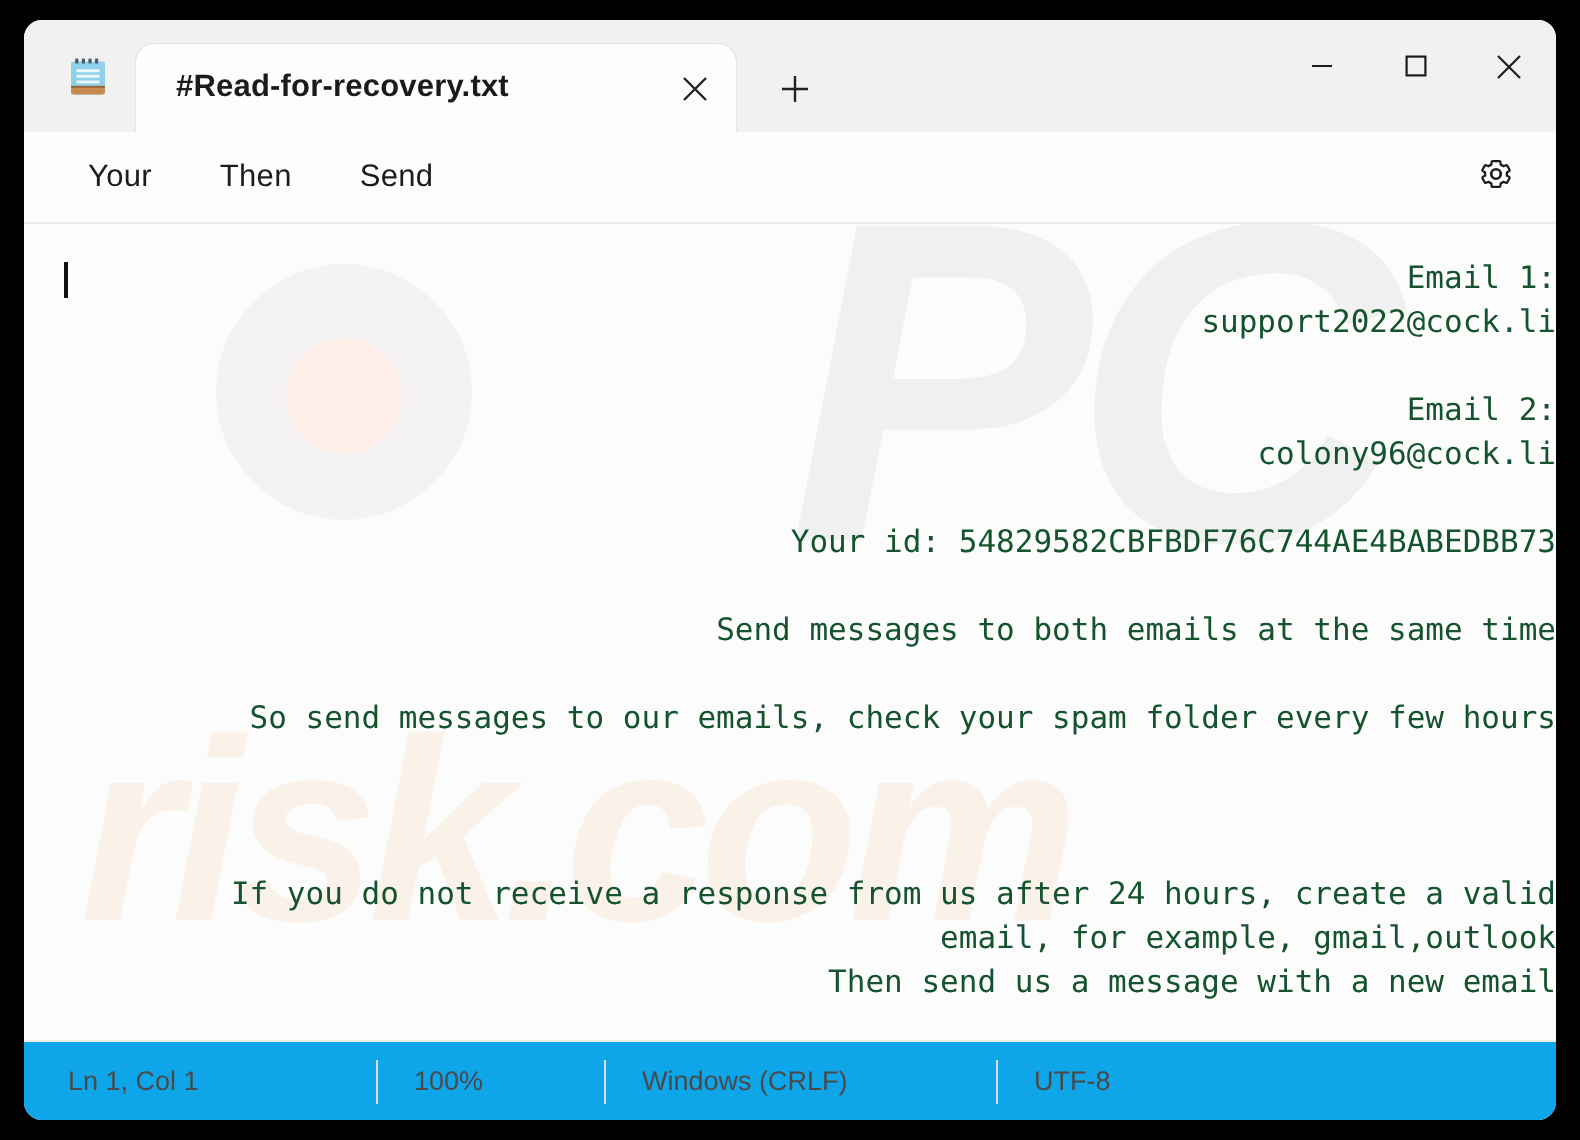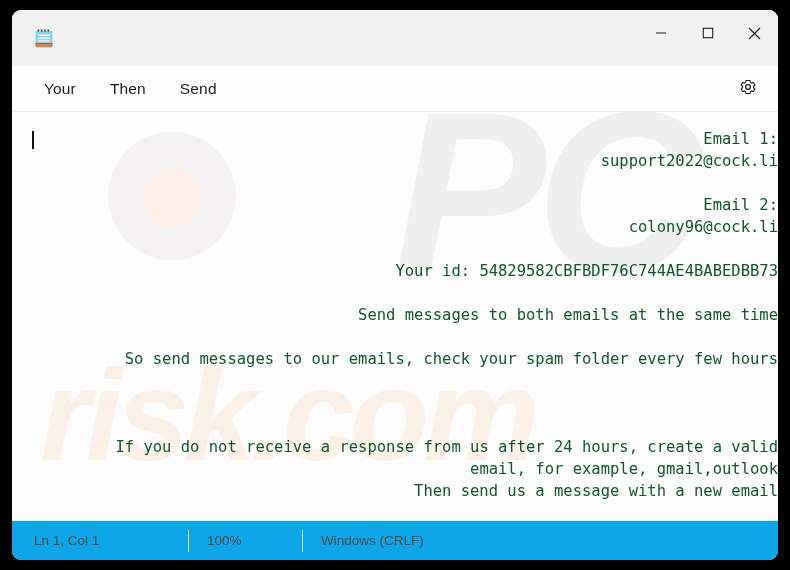--- a/index.html
+++ b/index.html
@@ -282,20 +282,35 @@
           <rect x="6.2" y="7.6" width="11.6" height="1.5" rx="0.6" fill="#eaf6fc"></rect>
           <rect x="6.2" y="10.4" width="11.6" height="1.5" rx="0.6" fill="#eaf6fc"></rect>
           <rect x="6.2" y="13.2" width="11.6" height="1.5" rx="0.6" fill="#eaf6fc"></rect>
           <rect x="5.6" y="2.2" width="1.6" height="2.6" rx="0.6" fill="#4a5a66"></rect>
           <rect x="8.9" y="2.2" width="1.6" height="2.6" rx="0.6" fill="#4a5a66"></rect>
           <rect x="12.2" y="2.2" width="1.6" height="2.6" rx="0.6" fill="#4a5a66"></rect>
           <rect x="15.5" y="2.2" width="1.6" height="2.6" rx="0.6" fill="#4a5a66"></rect>
         </svg>
       </span>
 
+      <div id="tabstrip">
+        <div class="tab">
+          <span class="tab-title">#Read-for-recovery.txt</span>
+          <span class="tab-close">
+            <svg width="13" height="13" viewBox="0 0 13 13">
+              <path d="M1 1 L12 12 M12 1 L1 12" stroke="#222" stroke-width="1.2" fill="none"></path>
+            </svg>
+          </span>
+        </div>
+        <div class="newtab">
+          <svg width="15" height="15" viewBox="0 0 15 15">
+            <path d="M7.5 1 L7.5 14 M1 7.5 L14 7.5" stroke="#222" stroke-width="1.2" fill="none"></path>
+          </svg>
+        </div>
+      </div>
 
       <div id="wincontrols">
         <div class="winbtn">
           <svg width="12" height="12" viewBox="0 0 12 12">
             <path d="M1 6 L11 6" stroke="currentColor" stroke-width="1.1"></path>
           </svg>
         </div>
         <div class="winbtn">
           <svg width="12" height="12" viewBox="0 0 12 12">
             <rect x="1.3" y="1.3" width="9.4" height="9.4" stroke="currentColor" stroke-width="1.1" fill="none"></rect>
@@ -351,16 +366,17 @@
 
 If you do not receive a response from us after 24 hours, create a valid
 email, for example, gmail,outlook
 Then send us a message with a new email</div>
     </div>
 
     <div id="statusbar">
       <div class="status-cell" id="sc-ln">Ln 1, Col 1</div>
       <div class="status-cell" id="sc-zoom">100%</div>
       <div class="status-cell" id="sc-eol">Windows (CRLF)</div>
+      <div class="status-cell" id="sc-enc">UTF-8</div>
     </div>
 
   </div>
 </div>
 
 </body></html>

